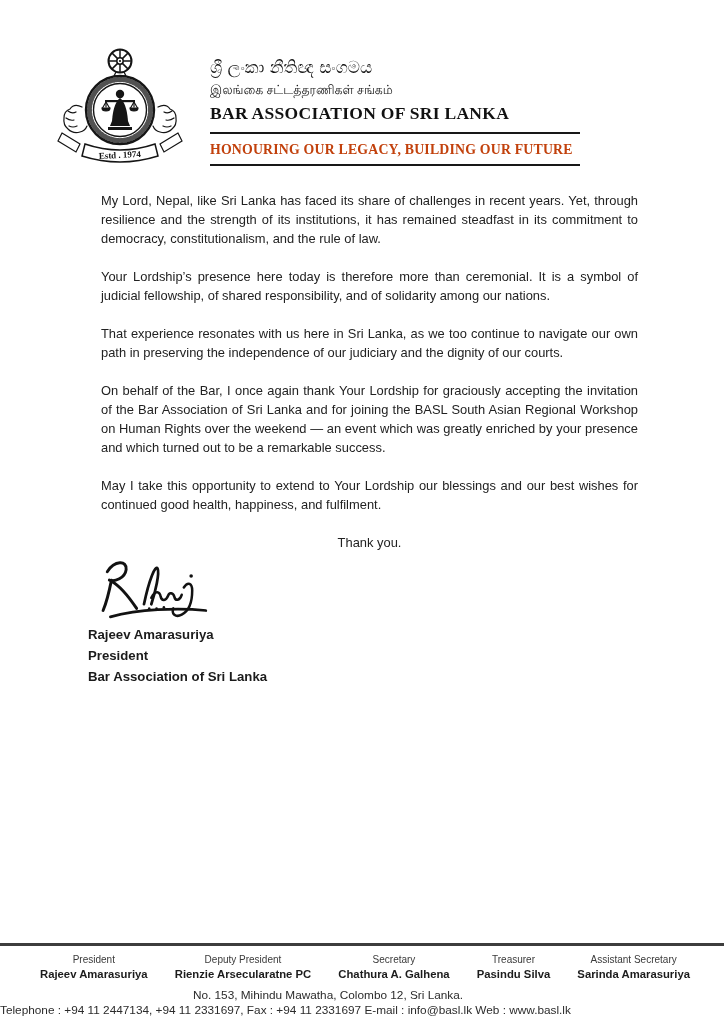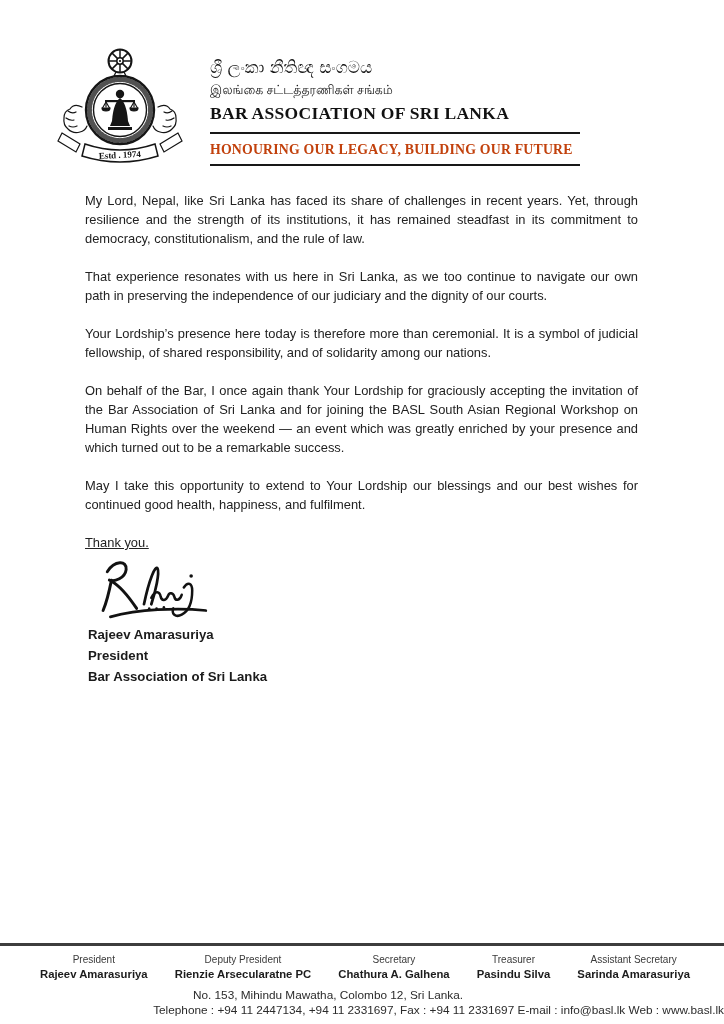--- a/index.html
+++ b/index.html
@@ -70,22 +70,22 @@
   .letter-body {
     position: absolute;
     left: 85px;
     top: 191px;
     width: 553px;
     font-size: 12.9px;
     line-height: 19px;
     text-align: justify;
     color: #222222;
   }
-  .letter-body p { margin: 0 0 19px 0; }
-  .letter-body p.closing { margin-bottom: 0; text-align: left; text-decoration: underline; }
+  .letter-body p { margin: 0 0 19px 16px; }
+  .letter-body p.closing { margin-bottom: 0; text-align: center; }
 
   
   .sig-block {
     position: absolute;
     left: 88px;
     top: 556px;
     width: 300px;
   }
   .sig-svg { display: block; margin-bottom: 3px; }
   .sig-line {
@@ -122,21 +122,21 @@
     width: 656px;
     text-align: center;
     font-size: 11.8px;
     color: #2b2b2b;
   }
   .contact-line {
     position: absolute;
     top: 1003px;
     left: 0;
     width: 724px;
-    text-align: right;
+    text-align: left;
     font-size: 11.8px;
     color: #2b2b2b;
   }
 </style>
 </head>
 <body>
 
 <div class="page">
 
   <div class="logo">
@@ -203,22 +203,22 @@
     <div class="org-sinhala">ශ්‍රී ලංකා නීතිඥ සංගමය</div>
     <div class="org-tamil">இலங்கை சட்டத்தரணிகள் சங்கம்</div>
     <div class="org-english">BAR ASSOCIATION OF SRI LANKA</div>
     <div class="head-rule"></div>
     <div class="tagline">HONOURING OUR LEGACY, BUILDING OUR FUTURE</div>
     <div class="head-rule second"></div>
   </div>
 
   <div class="letter-body">
     <p>My Lord, Nepal, like Sri Lanka has faced its share of challenges in recent years. Yet, through resilience and the strength of its institutions, it has remained steadfast in its commitment to democracy, constitutionalism, and the rule of law.</p>
+    <p>Your Lordship’s presence here today is therefore more than ceremonial. It is a symbol of judicial fellowship, of shared responsibility, and of solidarity among our nations.</p>
     <p>That experience resonates with us here in Sri Lanka, as we too continue to navigate our own path in preserving the independence of our judiciary and the dignity of our courts.</p>
-    <p>Your Lordship’s presence here today is therefore more than ceremonial. It is a symbol of judicial fellowship, of shared responsibility, and of solidarity among our nations.</p>
     <p>On behalf of the Bar, I once again thank Your Lordship for graciously accepting the invitation of the Bar Association of Sri Lanka and for joining the BASL South Asian Regional Workshop on Human Rights over the weekend — an event which was greatly enriched by your presence and which turned out to be a remarkable success.</p>
     <p>May I take this opportunity to extend to Your Lordship our blessings and our best wishes for continued good health, happiness, and fulfilment.</p>
     <p class="closing">Thank you.</p>
   </div>
 
   <div class="sig-block">
     <svg class="sig-svg" width="135" height="65" viewBox="0 0 112 62" xmlns="http://www.w3.org/2000/svg">
       <g stroke="#121212" fill="none" stroke-linecap="round" stroke-linejoin="round">
 
         <path d="M10,15 C17,4 29,4 28,13 C27,21 17,25 12,23" stroke-width="2.8"></path>

